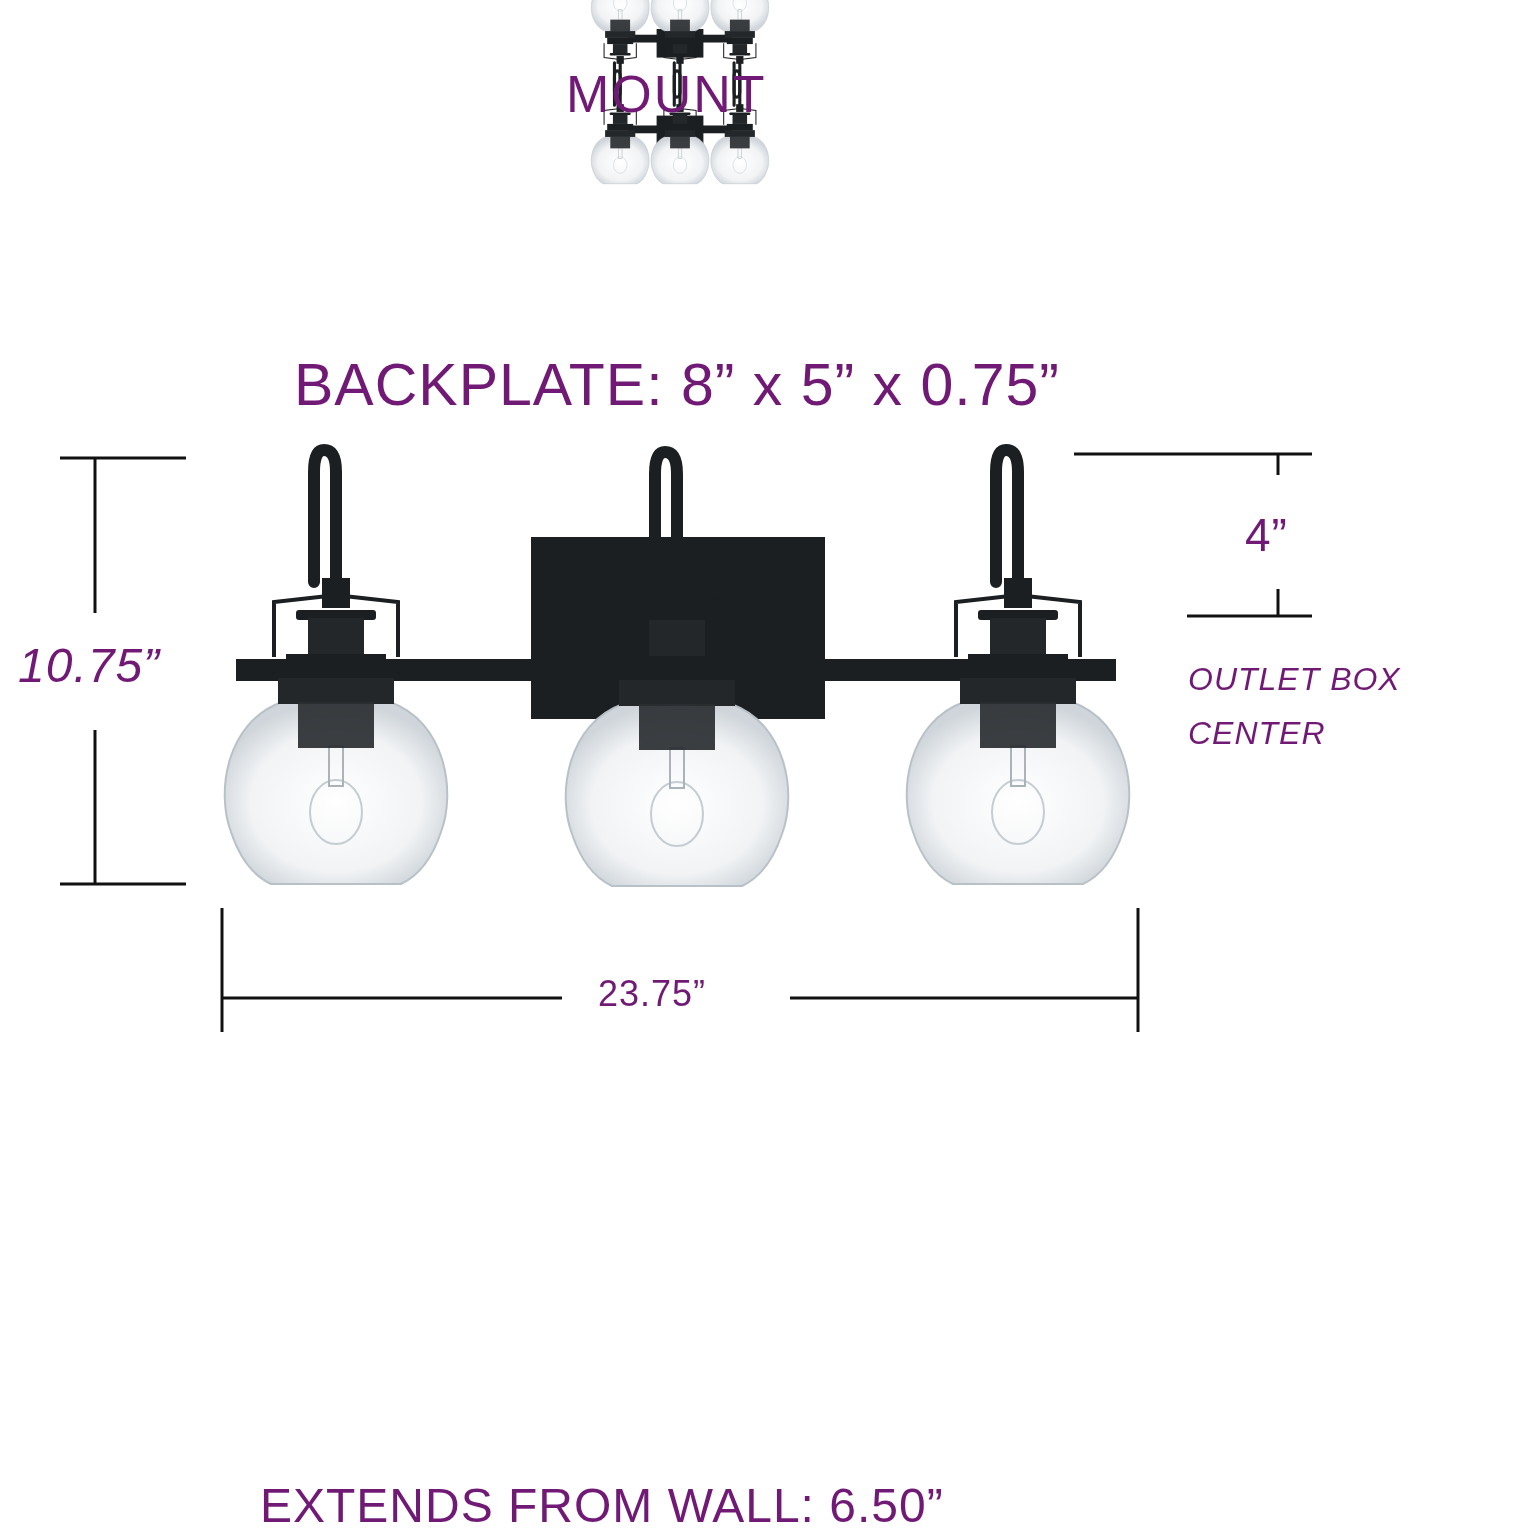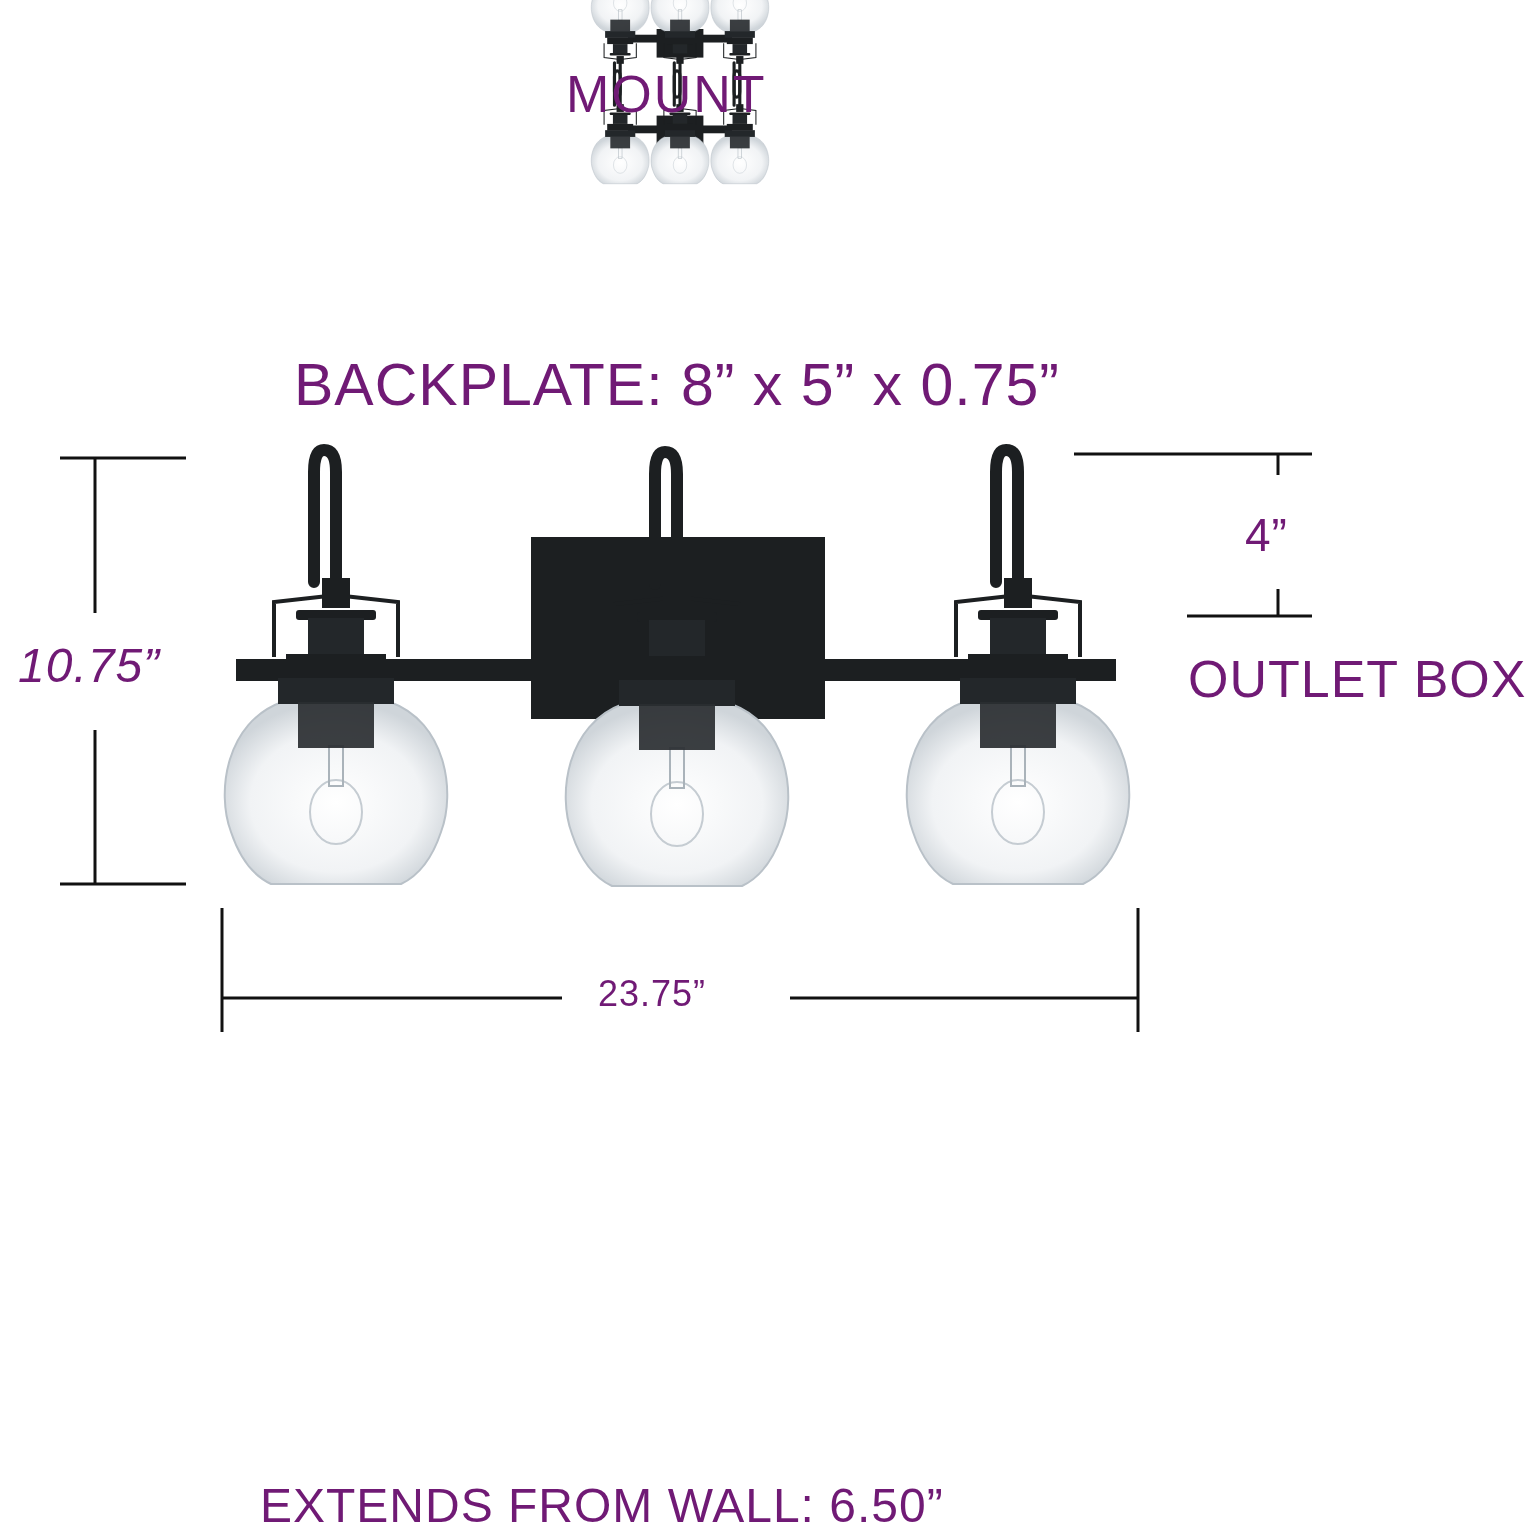--- a/index.html
+++ b/index.html
@@ -3,21 +3,21 @@
 <meta charset="utf-8">
 <style>
   html, body { margin: 0; padding: 0; background: #ffffff; }
   body { width: 1528px; height: 1528px; position: relative; overflow: hidden;
          font-family: "Liberation Sans", "DejaVu Sans", sans-serif; color: #111; }
   .txt { position: absolute; white-space: nowrap; font-weight: 400; letter-spacing: 1px; color: #701a75; line-height: 1; }
   .mount-label { left: 566px; top: 68px; font-size: 52px; letter-spacing: 2px; }
   .backplate-label { left: 294px; top: 356px; font-size: 59px; }
   .height-label { left: 18px; top: 642px; font-size: 48px; font-style: italic; }
   .offset-label { left: 1245px; top: 512px; font-size: 46px; }
-  .outlet-label { left: 1188px; top: 652px; font-size: 52px; line-height: 54px; }
+  .outlet-label { left: 1188px; top: 652px; font-size: 32px; line-height: 54px; font-style: italic; }
   .width-label { left: 598px; top: 976px; font-size: 36px; }
   .extends-label { left: 260px; top: 1482px; font-size: 48px; }
   svg { position: absolute; left: 0; top: 0; }
 </style>
 </head>
 <body>
 
 <svg width="1528" height="1528" viewBox="0 0 1528 1528">
   <defs>
     <radialGradient id="glassGrad" cx="50%" cy="55%" r="55%">
@@ -103,15 +103,16 @@
     <line x1="1138" y1="908" x2="1138" y2="1032"></line>
   </g>
 </svg>
 
 <div class="txt mount-label">MOUNT</div>
 <div class="txt backplate-label">BACKPLATE: 8” x 5” x 0.75”</div>
 <div class="txt height-label">10.75”</div>
 <div class="txt offset-label">4”</div>
 <div class="txt outlet-label">
   <div>OUTLET BOX</div>
+  <div>CENTER</div>
 </div>
 <div class="txt width-label">23.75”</div>
 <div class="txt extends-label">EXTENDS FROM WALL: 6.50”</div>
 
 </body></html>

